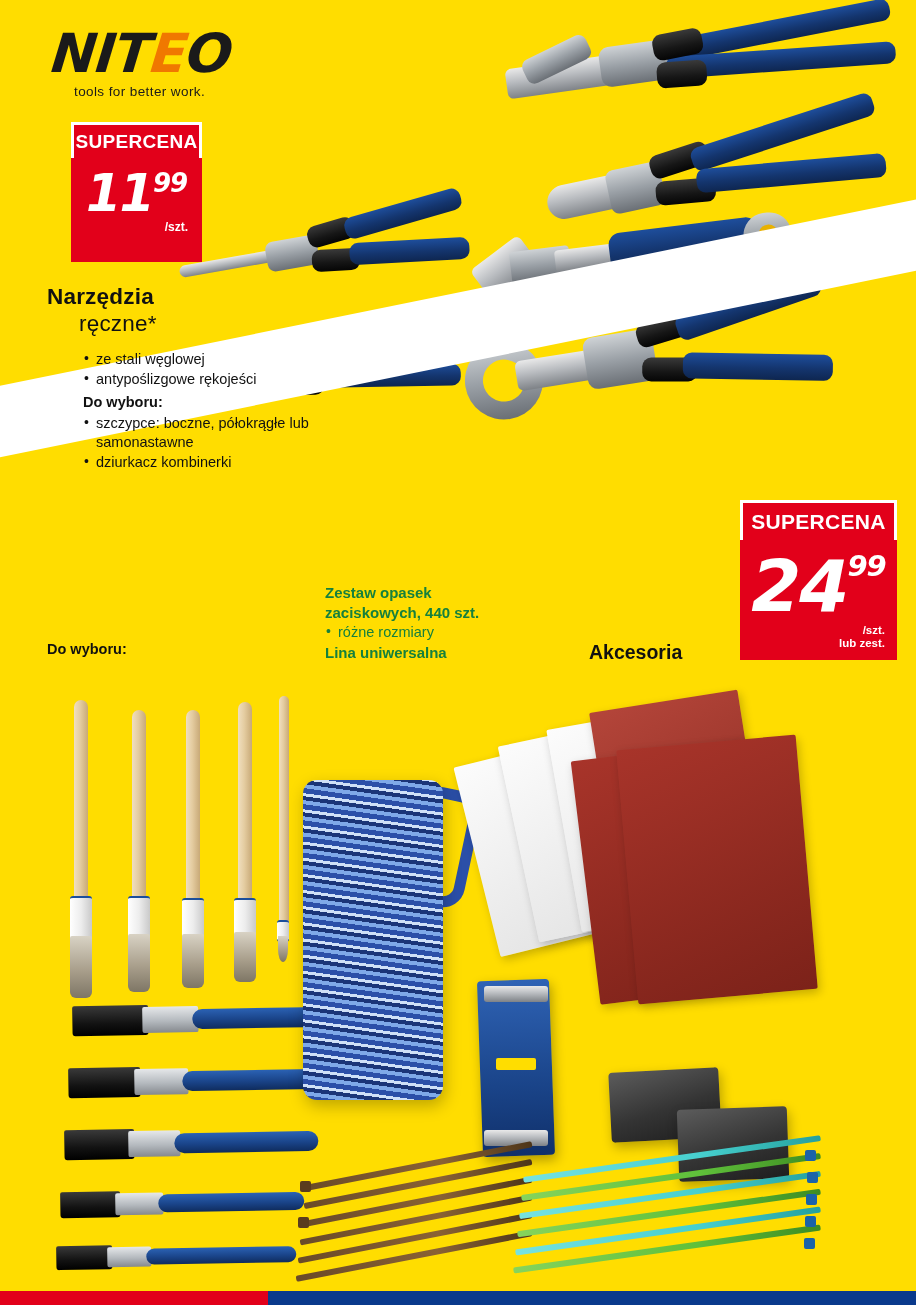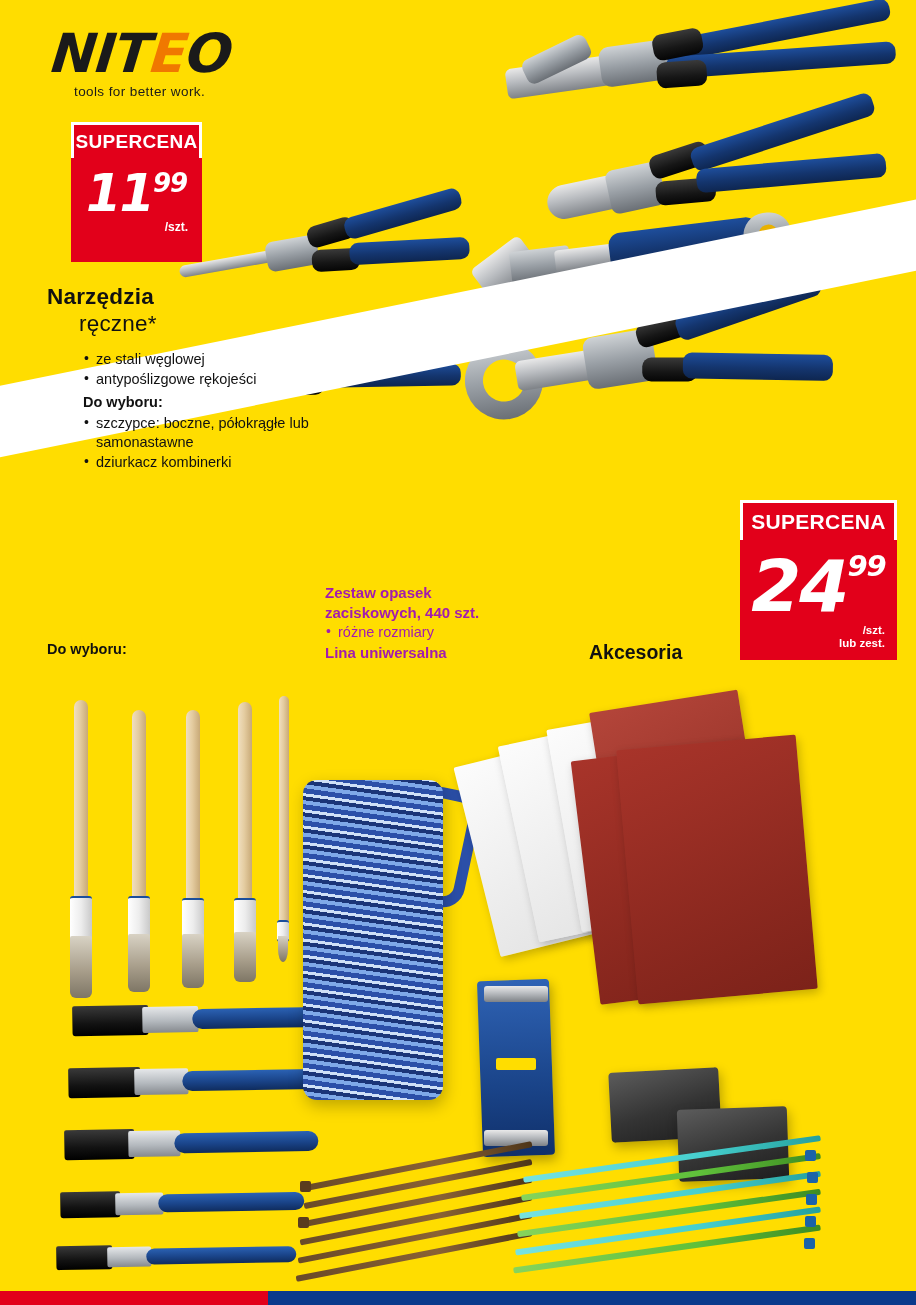--- a/index.html
+++ b/index.html
@@ -202,21 +202,21 @@
   }
   .block-left2 .t-bold { font-weight: bold; }
   .block-left2 .t-bold2 { font-weight: bold; font-size: 15px; }
 
   .block-mid {
     position: absolute;
     left: 325px; top: 583px;
     width: 245px;
     z-index: 8;
     font-size: 14.5px;
-    color: #a21caf;
+    color: #15803d;
     line-height: 1.33;
   }
   .block-mid .t-bold { font-weight: bold; font-size: 15px; display: block; }
 
   .heading-2 {
     position: absolute;
     left: 589px; top: 640px;
     z-index: 8;
     font-size: 19.5px;
     font-weight: bold;

